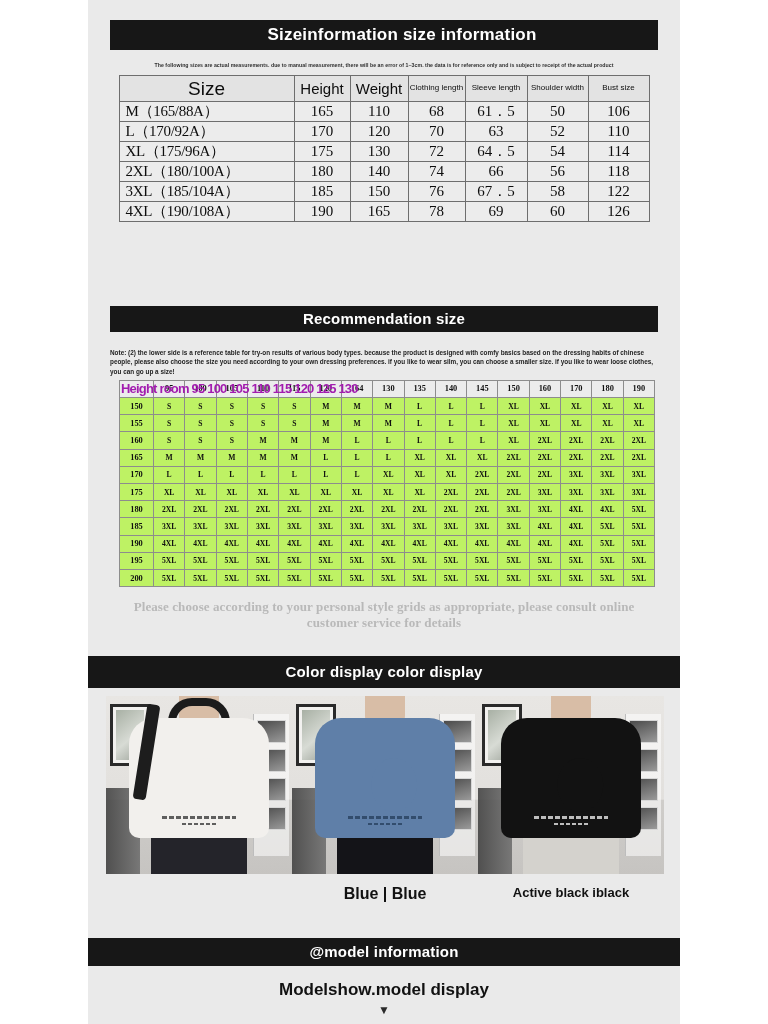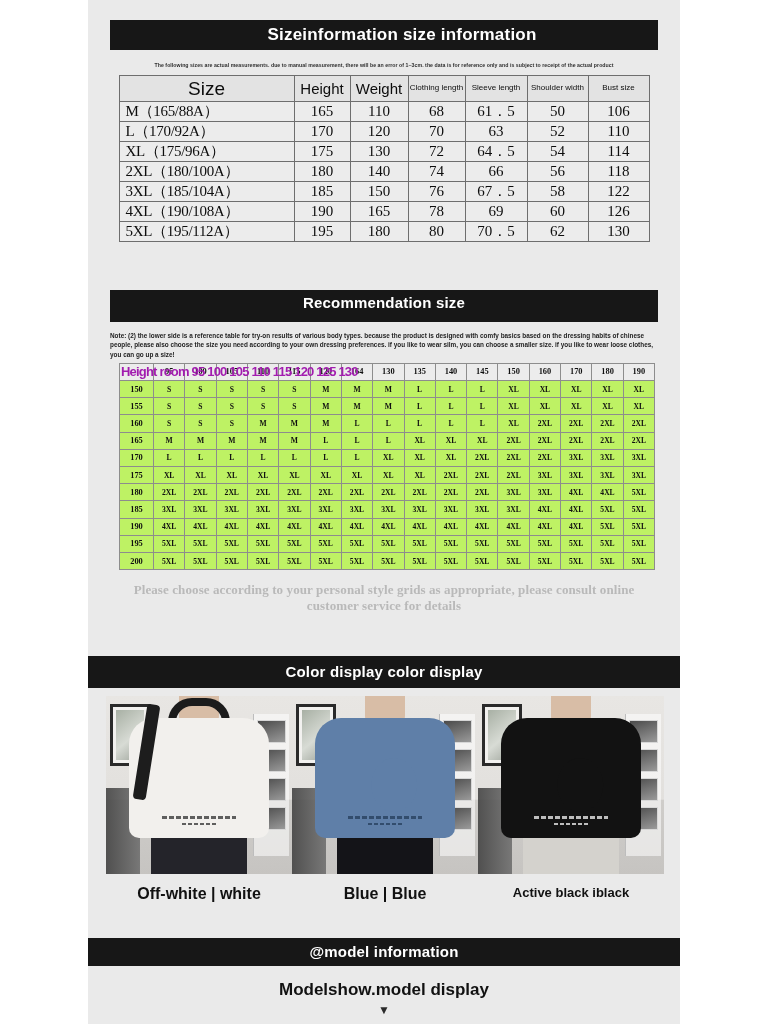--- a/index.html
+++ b/index.html
@@ -76,22 +76,22 @@
 
   
   .sec-rec {
     position: absolute;
     left: 88px; top: 288px;
     width: 592px; height: 368px;
     background: #eaeaea;
     padding-top: 2px;
   }
   .sec-rec .banner {
-    margin: 0 22px;
-    height: 32px; line-height: 26px;
+    margin: 16px 22px;
+    height: 26px; line-height: 26px;
     font-size: 15px;
   }
   .rec-note {
     margin: 9px 22px 0 22px;
     font-size: 6.4px;
     line-height: 1.45;
     color: #1d1d1d;
     font-weight: bold;
     text-align: left;
   }
@@ -355,29 +355,20 @@
           </tr>
           <tr>
             <td class="c-name">4XL（190/108A）</td>
             <td>190</td>
             <td>165</td>
             <td>78</td>
             <td>69</td>
             <td>60</td>
             <td>126</td>
           </tr>
-          <tr>
-            <td class="c-name">5XL（195/112A）</td>
-            <td>195</td>
-            <td>180</td>
-            <td>80</td>
-            <td>70．5</td>
-            <td>62</td>
-            <td>130</td>
-          </tr>
         </tbody>
     </table>
   </section>
 
   <section class="sec-rec">
     <div class="banner">Recommendation size</div>
     <div class="rec-note">Note: (2) the lower side is a reference table for try-on results of various body types. because the product is designed with comfy basics based on the dressing habits of chinese people, please also choose the size you need according to your own dressing preferences. if you like to wear silm, you can choose a smaller size. if you like to wear loose clothes, you can go up a size!</div>
 
     <div class="rec-wrap">
       <table class="rec-tbl">
@@ -637,21 +628,20 @@
             <div class="necklace"></div>
             <div class="pants" style="background:#24242a"></div>
             <div class="torso" style="background:#f2f0ed;color:#3a3a3a">
               <div class="moon"></div>
               <div class="moon-mask" style="background:#f2f0ed"></div>
               <div class="tee-text"></div>
               <div class="tee-text2"></div>
             </div>
             <div class="strap"></div>
           </div>
-          <div class="color-label lbl-0">Off-white | white</div>
         </div>
         <div class="color-cell">
           <div class="photo">
             <div class="room"></div>
             <div class="frameA"></div>
             <div class="rack">
               <i></i>
               <i></i>
               <i></i>
               <i></i>

